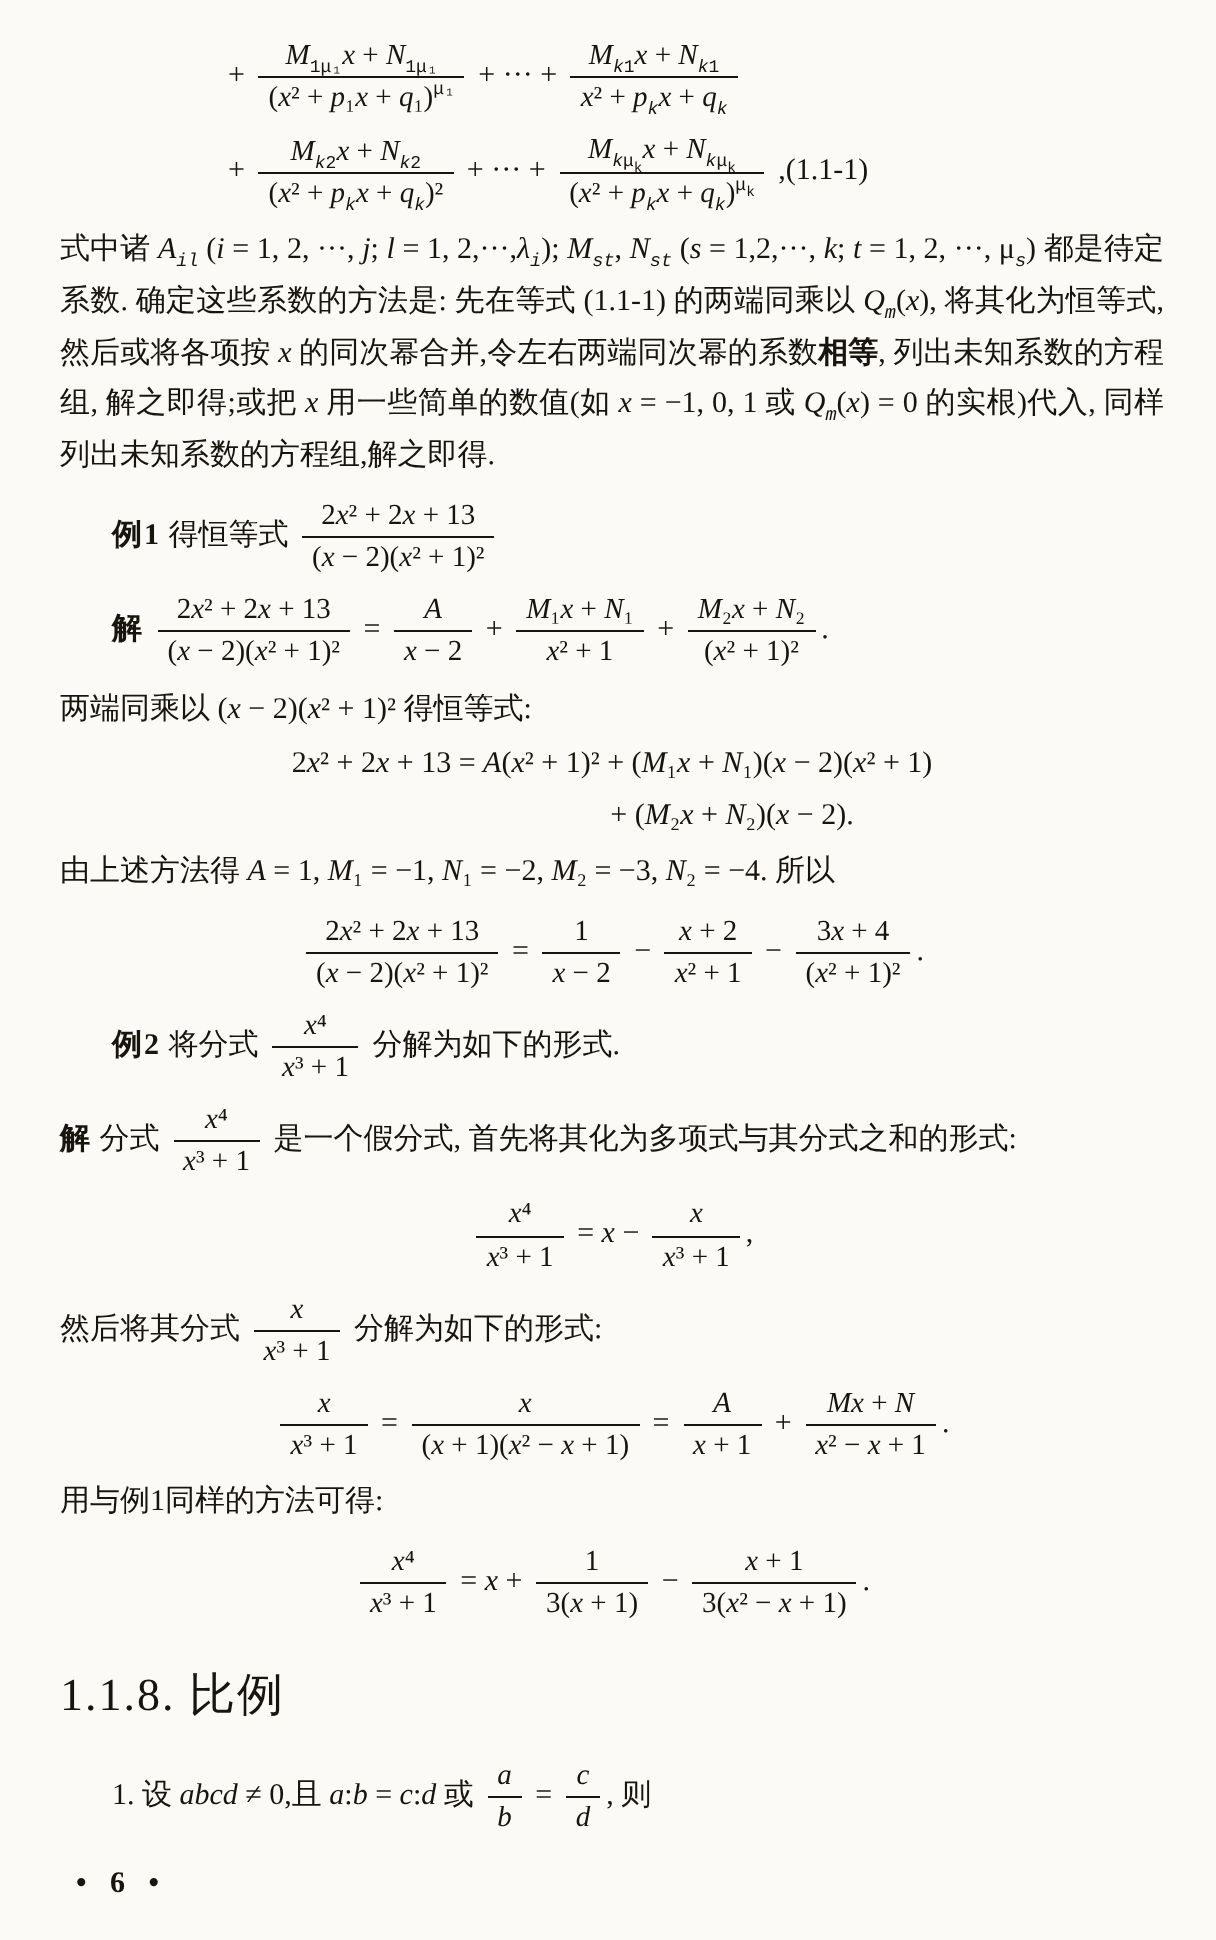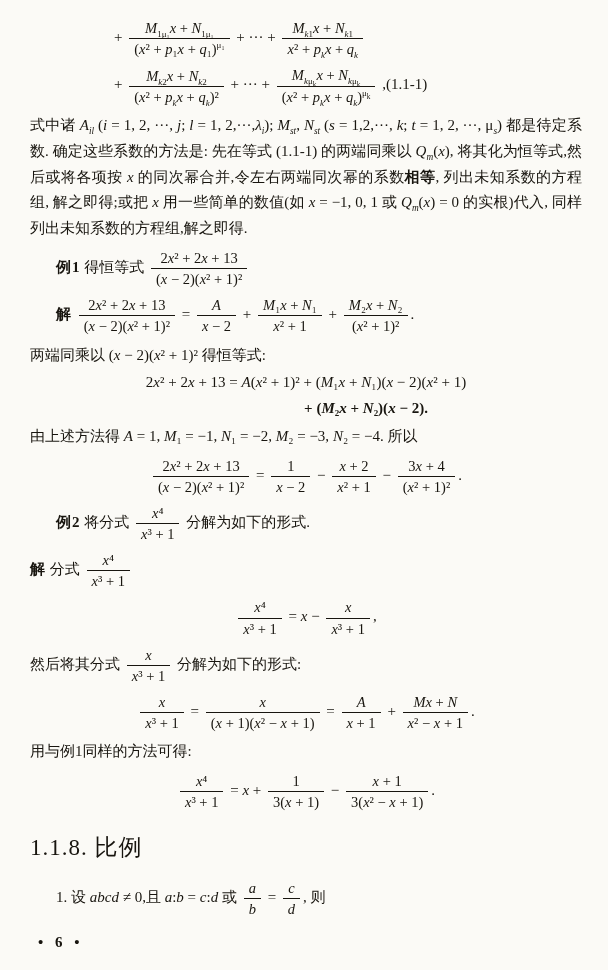--- a/index.html
+++ b/index.html
@@ -21,30 +21,30 @@
   .frac {
     display:inline-block;
     vertical-align:middle;
     text-align:center;
     margin:1px 3px;
     line-height:1.25;
     font-size:14.5px;
   }
   .frac .num { display:block; padding:0 5px 1px; border-bottom:1.4px solid #18150f; }
   .frac .den { display:block; padding:1px 5px 0; }
-  sub, sup { font-size:0.62em; line-height:0; }
+  sub, sup { font-size:0.62em; line-height:0;font-family:Liberation Mono, monospace; }
   sub sub, sup sub { font-size:0.8em; }
   i { font-style:italic; }
   .blabel { font-weight:bold; letter-spacing:1px; }
   
   .para { text-align:justify; margin:2px 0; }
   .indent { padding-left:26px; }
   .eqline { margin:6px 0; }
   .top-eq { margin-left:84px; margin-bottom:6px; }
-  .identity2 { padding-left:120px;font-weight:bold; }
+  .identity2 { padding-left:120px; }
   .section-heading {
     font-size:23px;
     font-weight:normal;
     letter-spacing:1px;
     margin:16px 0 10px 0;
   }
   .footer {
     position:absolute;
     left:38px;
     bottom:14px;
@@ -63,21 +63,21 @@
 
 <div class="eq eqline indent"><span class="blabel">例1</span><span>  得恒等式 </span><span class="frac"><span class="num">2<i>x</i>² + 2<i>x</i> + 13</span><span class="den">(<i>x</i> − 2)(<i>x</i>² + 1)²</span></span></div>
 <div class="eq eqline indent"><span class="blabel">解</span><span>  </span><span class="frac"><span class="num">2<i>x</i>² + 2<i>x</i> + 13</span><span class="den">(<i>x</i> − 2)(<i>x</i>² + 1)²</span></span><span> = </span><span class="frac"><span class="num"><i>A</i></span><span class="den"><i>x</i> − 2</span></span><span> + </span><span class="frac"><span class="num"><i>M</i>₁<i>x</i> + <i>N</i>₁</span><span class="den"><i>x</i>² + 1</span></span><span> + </span><span class="frac"><span class="num"><i>M</i>₂<i>x</i> + <i>N</i>₂</span><span class="den">(<i>x</i>² + 1)²</span></span><span>.</span></div>
 <div class="para"><span>两端同乘以 (<i>x</i> − 2)(<i>x</i>² + 1)² 得恒等式:</span></div>
 <div class="eq eq-center"><span>2<i>x</i>² + 2<i>x</i> + 13 = <i>A</i>(<i>x</i>² + 1)² + (<i>M</i>₁<i>x</i> + <i>N</i>₁)(<i>x</i> − 2)(<i>x</i>² + 1)</span></div>
 <div class="eq eq-center identity2"><span>+ (<i>M</i>₂<i>x</i> + <i>N</i>₂)(<i>x</i> − 2).</span></div>
 <div class="para"><span>由上述方法得 <i>A</i> = 1, <i>M</i>₁ = −1, <i>N</i>₁ = −2, <i>M</i>₂ = −3, <i>N</i>₂ = −4. 所以</span></div>
 <div class="eq eq-center eqline"><span class="frac"><span class="num">2<i>x</i>² + 2<i>x</i> + 13</span><span class="den">(<i>x</i> − 2)(<i>x</i>² + 1)²</span></span><span> = </span><span class="frac"><span class="num">1</span><span class="den"><i>x</i> − 2</span></span><span> − </span><span class="frac"><span class="num"><i>x</i> + 2</span><span class="den"><i>x</i>² + 1</span></span><span> − </span><span class="frac"><span class="num">3<i>x</i> + 4</span><span class="den">(<i>x</i>² + 1)²</span></span><span>.</span></div>
 
 <div class="eq eqline indent"><span class="blabel">例2</span><span>  将分式 </span><span class="frac"><span class="num"><i>x</i>⁴</span><span class="den"><i>x</i>³ + 1</span></span><span> 分解为如下的形式.</span></div>
-<div class="para"><span class="blabel">解</span><span>  分式 </span><span class="frac"><span class="num"><i>x</i>⁴</span><span class="den"><i>x</i>³ + 1</span></span></div>
+<div class="para"><span class="blabel">解</span><span>  分式 </span><span class="frac"><span class="num"><i>x</i>⁴</span><span class="den"><i>x</i>³ + 1</span></span><span> 是一个假分式, 首先将其化为多项式与其分式之和的形式:</span></div>
 <div class="eq eq-center eqline"><span class="frac"><span class="num"><i>x</i>⁴</span><span class="den"><i>x</i>³ + 1</span></span><span> = <i>x</i> − </span><span class="frac"><span class="num"><i>x</i></span><span class="den"><i>x</i>³ + 1</span></span><span>,</span></div>
 <div class="para"><span>然后将其分式 </span><span class="frac"><span class="num"><i>x</i></span><span class="den"><i>x</i>³ + 1</span></span><span> 分解为如下的形式:</span></div>
 <div class="eq eq-center eqline"><span class="frac"><span class="num"><i>x</i></span><span class="den"><i>x</i>³ + 1</span></span><span> = </span><span class="frac"><span class="num"><i>x</i></span><span class="den">(<i>x</i> + 1)(<i>x</i>² − <i>x</i> + 1)</span></span><span> = </span><span class="frac"><span class="num"><i>A</i></span><span class="den"><i>x</i> + 1</span></span><span> + </span><span class="frac"><span class="num"><i>Mx</i> + <i>N</i></span><span class="den"><i>x</i>² − <i>x</i> + 1</span></span><span>.</span></div>
 <div class="para"><span>用与例1同样的方法可得:</span></div>
 <div class="eq eq-center eqline"><span class="frac"><span class="num"><i>x</i>⁴</span><span class="den"><i>x</i>³ + 1</span></span><span> = <i>x</i> + </span><span class="frac"><span class="num">1</span><span class="den">3(<i>x</i> + 1)</span></span><span> − </span><span class="frac"><span class="num"><i>x</i> + 1</span><span class="den">3(<i>x</i>² − <i>x</i> + 1)</span></span><span>.</span></div>
 
 <div class="section-heading">1.1.8. 比例</div>
 <div class="eq indent"><span>1. 设 <i>abcd</i> ≠ 0,且 <i>a</i>:<i>b</i> = <i>c</i>:<i>d</i> 或 </span><span class="frac"><span class="num"><i>a</i></span><span class="den"><i>b</i></span></span><span> = </span><span class="frac"><span class="num"><i>c</i></span><span class="den"><i>d</i></span></span><span>, 则</span></div>
 
 <div class="footer">• 6 •</div>

